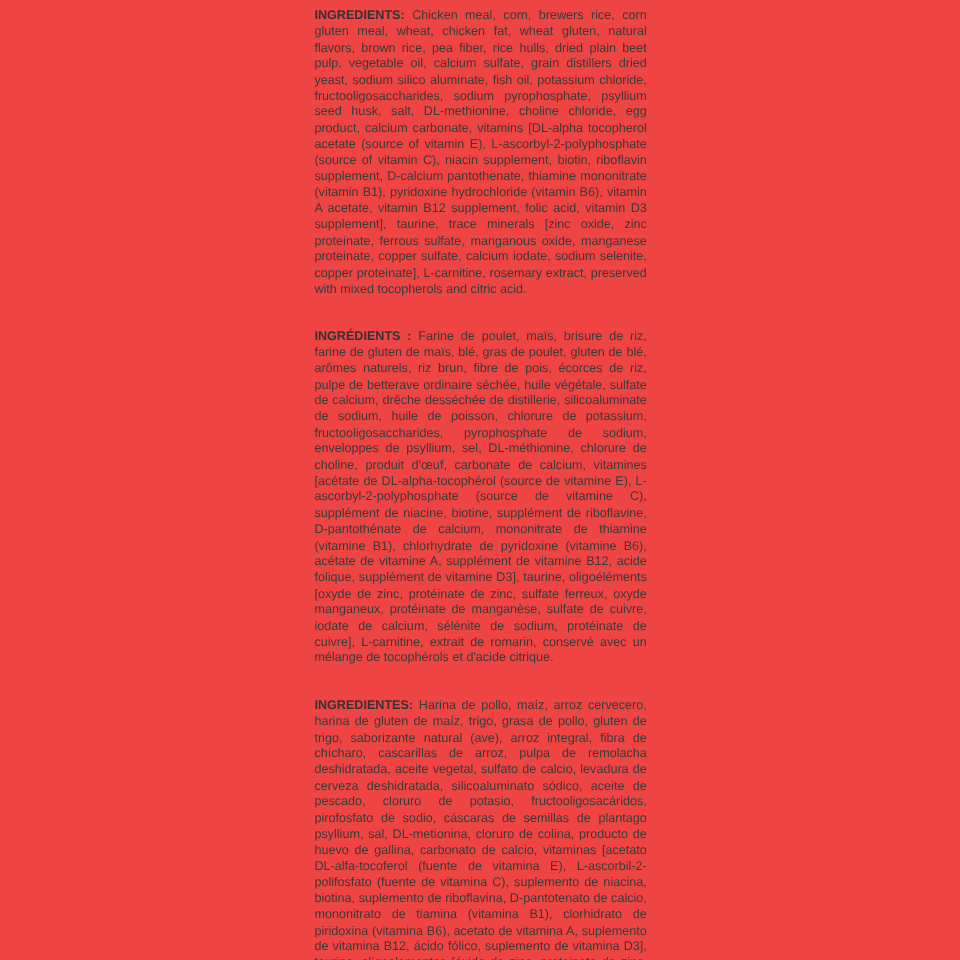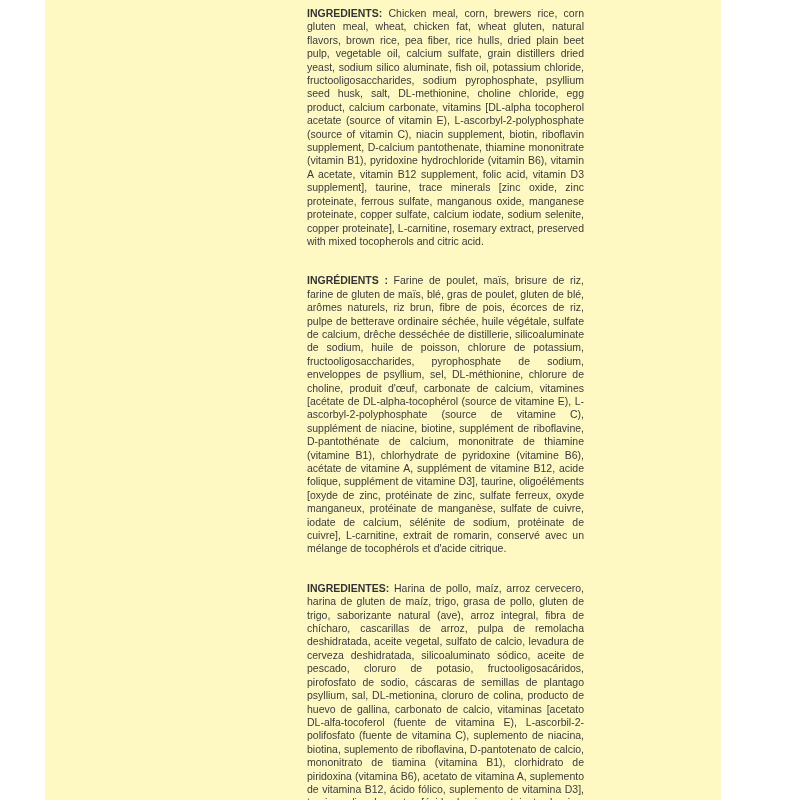--- a/index.html
+++ b/index.html
@@ -8,24 +8,23 @@
   }
   body {
     width: 800px;
     height: 800px;
     background: #ffffff;
     font-family: "Liberation Sans", "DejaVu Sans", sans-serif;
     overflow: hidden;
   }
   .page {
     position: relative;
-    width: 676px;
+    width: 800px;
     height: 800px;
-    background: #fef9c3;
-    margin-left: 45px;
+    background: #ef4444;
   }
   .text-column {
     position: absolute;
     left: 262px;
     top: 7px;
     width: 277px;
     color: #3a3a3a;
     font-size: 10.5px;
     line-height: 13.4px;
     text-align: justify;

